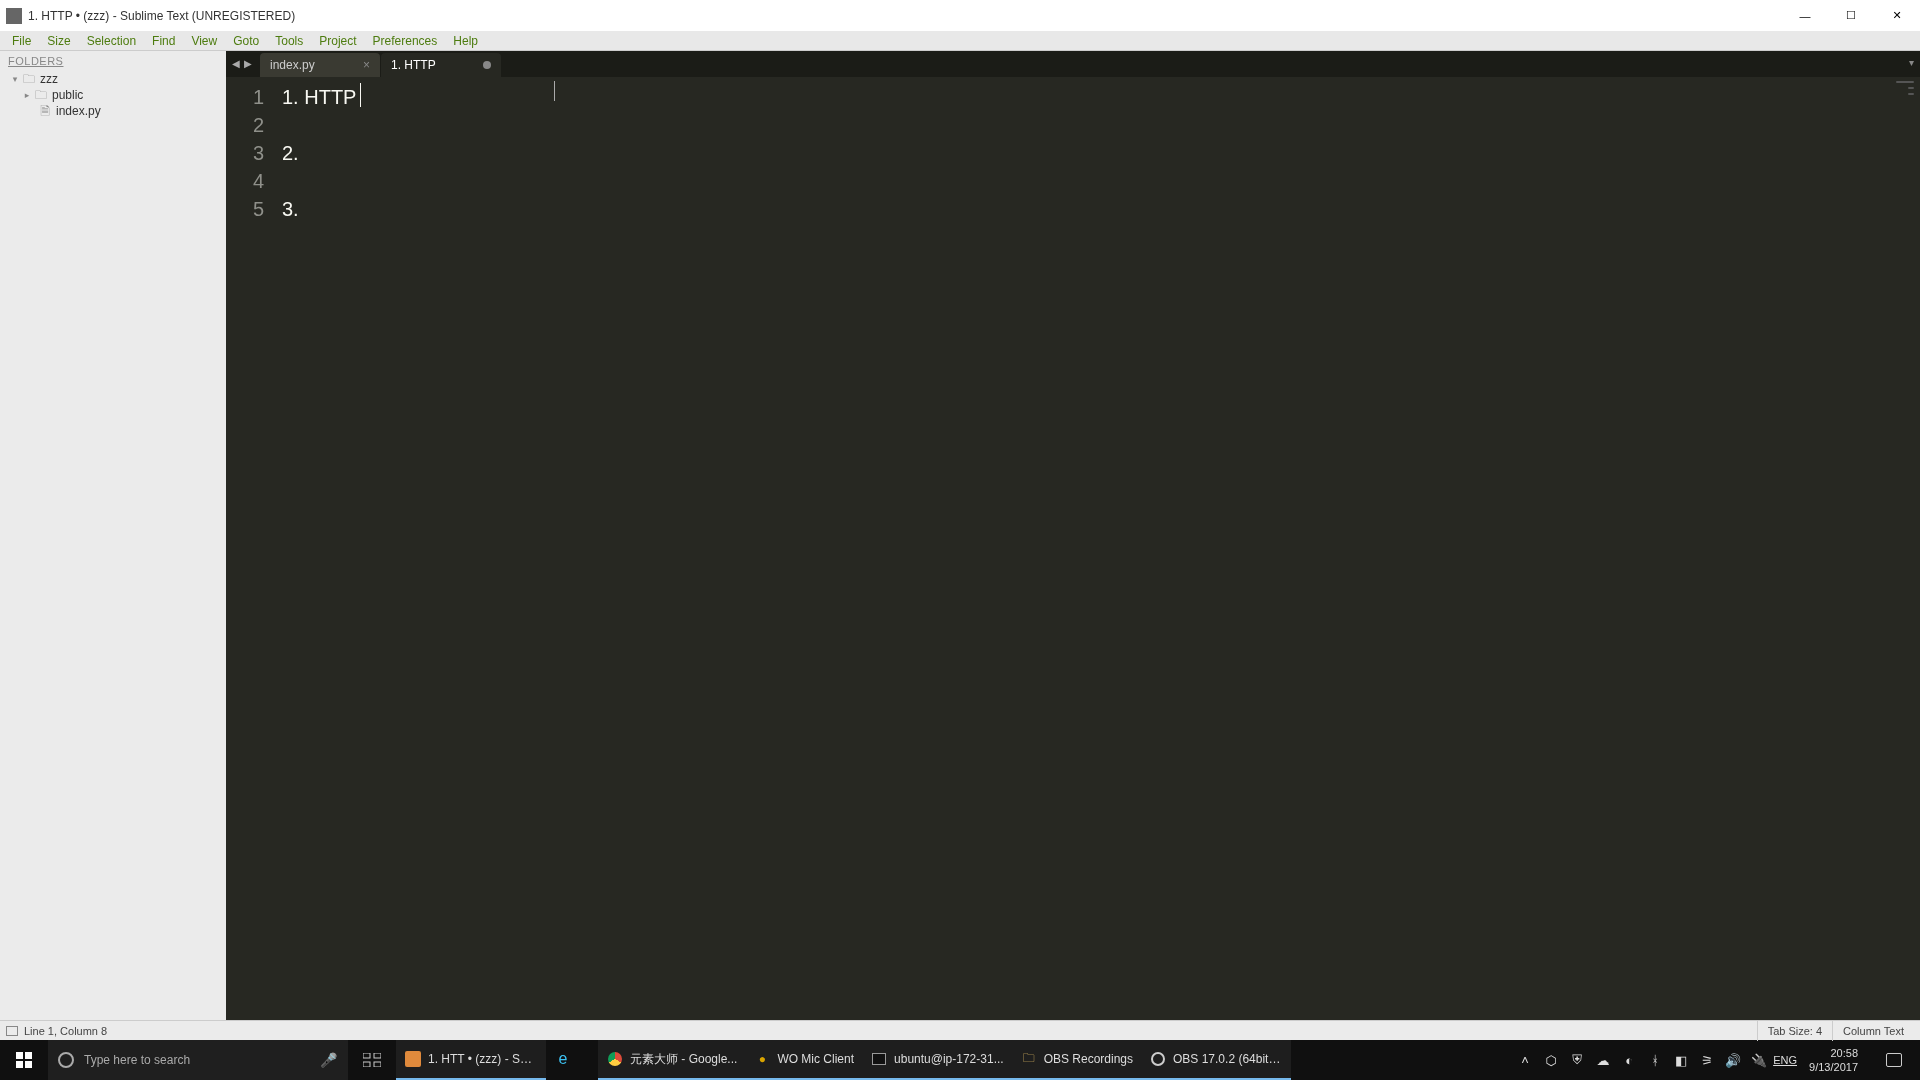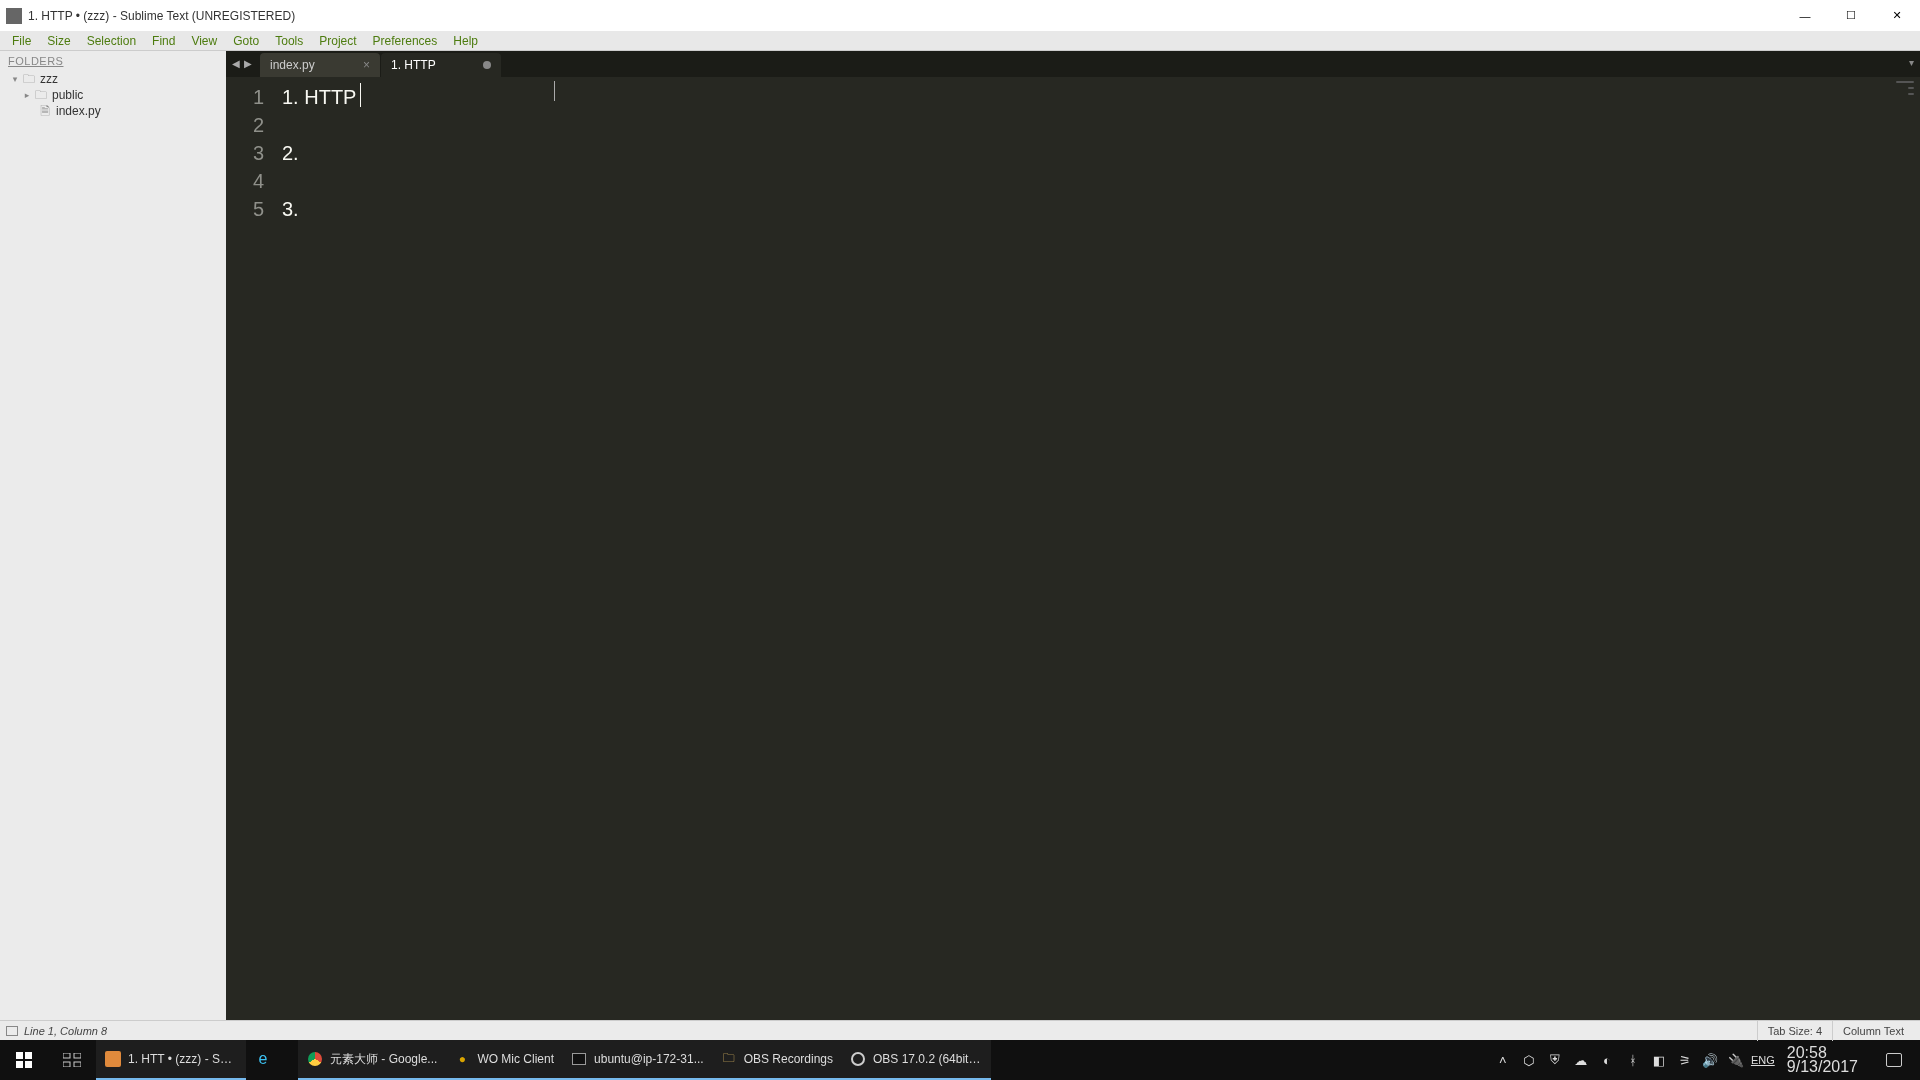--- a/index.html
+++ b/index.html
@@ -109,21 +109,21 @@
 }
 .minimap .blob {
   position: absolute; background: #555; border-radius: 1px;
 }
 
 
 .statusbar {
   height: 20px; background: #ebebeb; color: #444; font-size: 11px;
   display: flex; align-items: center; padding: 0 6px; border-top: 1px solid #ccc;
 }
-.statusbar .st-left { display: flex; align-items: center; gap: 6px; font-style: italic; }
+.statusbar .st-left { display: flex; align-items: center; gap: 6px; }
 .statusbar .st-left .panel-icon { width: 12px; height: 10px; border: 1px solid #888; }
 .statusbar .spacer { flex: 1; }
 .statusbar .st-cell { padding: 0 10px; border-left: 1px solid #ccc; height: 20px; display: flex; align-items: center; }
 
 
 .taskbar {
   height: 40px; background: #101010; display: flex; align-items: center;
   color: #fff; font-size: 12px;
 }
 .taskbar .start {
@@ -146,21 +146,21 @@
   display: flex; align-items: center; gap: 6px; border-bottom: 2px solid transparent;
 }
 .taskbar .task.running { background: #1e1e1e; border-bottom-color: #76b9ed; }
 .taskbar .task .ticon { width: 18px; height: 18px; display: inline-flex; align-items: center; justify-content: center; }
 .taskbar .task .tlabel { display: inline-block; max-width: 110px; overflow: hidden; text-overflow: ellipsis; white-space: nowrap; color: #ddd; font-size: 12px; }
 .taskbar .tray {
   margin-left: auto; display: flex; align-items: center; height: 40px; gap: 10px;
   padding: 0 6px; color: #ddd;
 }
 .taskbar .tray .tray-icon { width: 16px; height: 16px; display: inline-flex; align-items: center; justify-content: center; font-size: 13px; }
-.taskbar .clock { text-align: left; line-height: 14px; font-size: 16px; padding: 0 6px; }
+.taskbar .clock { text-align: right; line-height: 14px; font-size: 11px; padding: 0 6px; }
 .taskbar .notif {
   width: 40px; height: 40px; display: flex; align-items: center; justify-content: center;
 }
 .taskbar .notif .bubble { width: 16px; height: 14px; border: 1.5px solid #ccc; border-radius: 2px; position: relative; }
 
 </style>
 </head>
 <body>
 
 <div class="titlebar">
@@ -265,20 +265,25 @@
 </div>
 
 <div class="taskbar">
   <div class="start">
     <svg viewBox="0 0 16 16">
       <rect x="0" y="0" width="7" height="7" fill="#fff"></rect>
         <rect x="9" y="0" width="7" height="7" fill="#fff"></rect>
       <rect x="0" y="9" width="7" height="7" fill="#fff"></rect>
         <rect x="9" y="9" width="7" height="7" fill="#fff"></rect>
     </svg>
+  </div>
+  <div class="search">
+    <span class="circle"></span>
+    <span>Type here to search</span>
+    <span class="mic">🎤</span>
   </div>
   <div class="taskview">
     <svg width="18" height="14" viewBox="0 0 18 14">
       <rect x="0" y="0" width="7" height="5" fill="none" stroke="#ccc"></rect>
         <rect x="11" y="0" width="7" height="5" fill="none" stroke="#ccc"></rect>
       <rect x="0" y="9" width="7" height="5" fill="none" stroke="#ccc"></rect>
         <rect x="11" y="9" width="7" height="5" fill="none" stroke="#ccc"></rect>
     </svg>
   </div>
 

